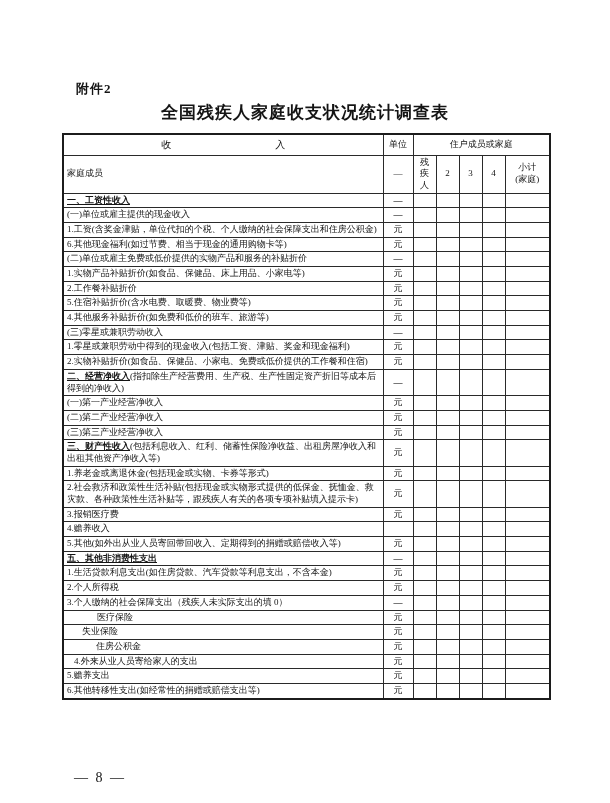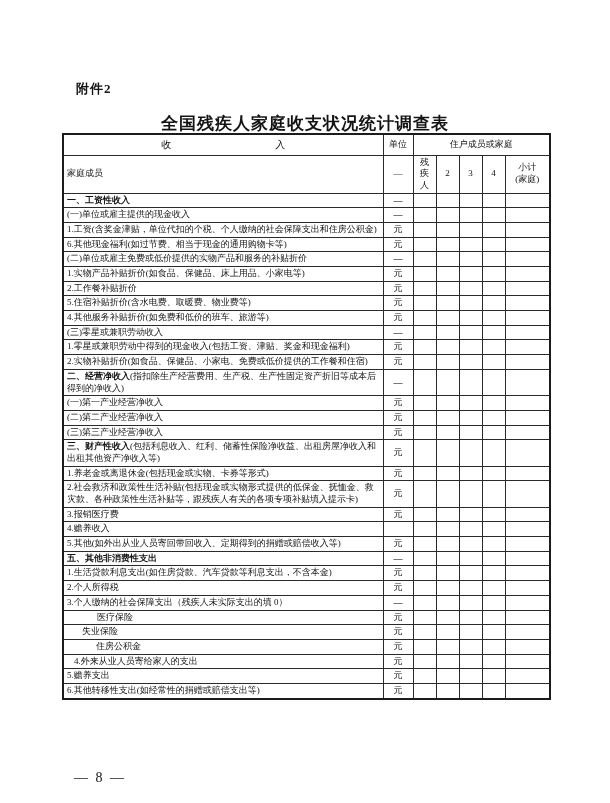--- a/index.html
+++ b/index.html
@@ -10,21 +10,21 @@
     font-family:"Liberation Serif", serif;
     color:#141414;
   }
   .page { position:relative; width:610px; height:803px; overflow:hidden; background:#fff; }
 
   .attachment {
     position:absolute; left:76px; top:80px;
     font-size:13px; font-weight:bold; letter-spacing:1px;
   }
   .doc-title {
-    position:absolute; left:0; top:112px; width:100%;
+    position:absolute; left:0; top:101px; width:100%;
     text-align:center; font-size:17px; font-weight:bold; letter-spacing:1px;
   }
 
   table.survey {
     position:absolute; left:62px; top:133px;
     width:487px; table-layout:fixed;
     border-collapse:collapse;
     border:2px solid #1c1c1c;
   }
   table.survey th, table.survey td {
@@ -36,21 +36,21 @@
     overflow:hidden;
   }
   tr.hrowA th { height:21px; }
   tr.hrowB th { height:26px; }
   td { height:13px; }
 
   .income-spread { display:flex; justify-content:center; gap:104px; font-size:10px; }
   th.center, td.center { text-align:center; }
   .prewrap { white-space:pre-line; }
   td.label { text-align:left; }
-  td.label b { font-weight:bold; }
+  td.label b { font-weight:bold;text-decoration:underline; }
   td.unit { text-align:center; padding:1px 1px; }
   td.unit.dash, .dash { font-weight:bold; }
   td.val { background:#fff; }
 
   .page-number {
     position:absolute; left:74px; top:770px;
     font-size:14px; letter-spacing:2px;
   }
 </style>
 </head>

